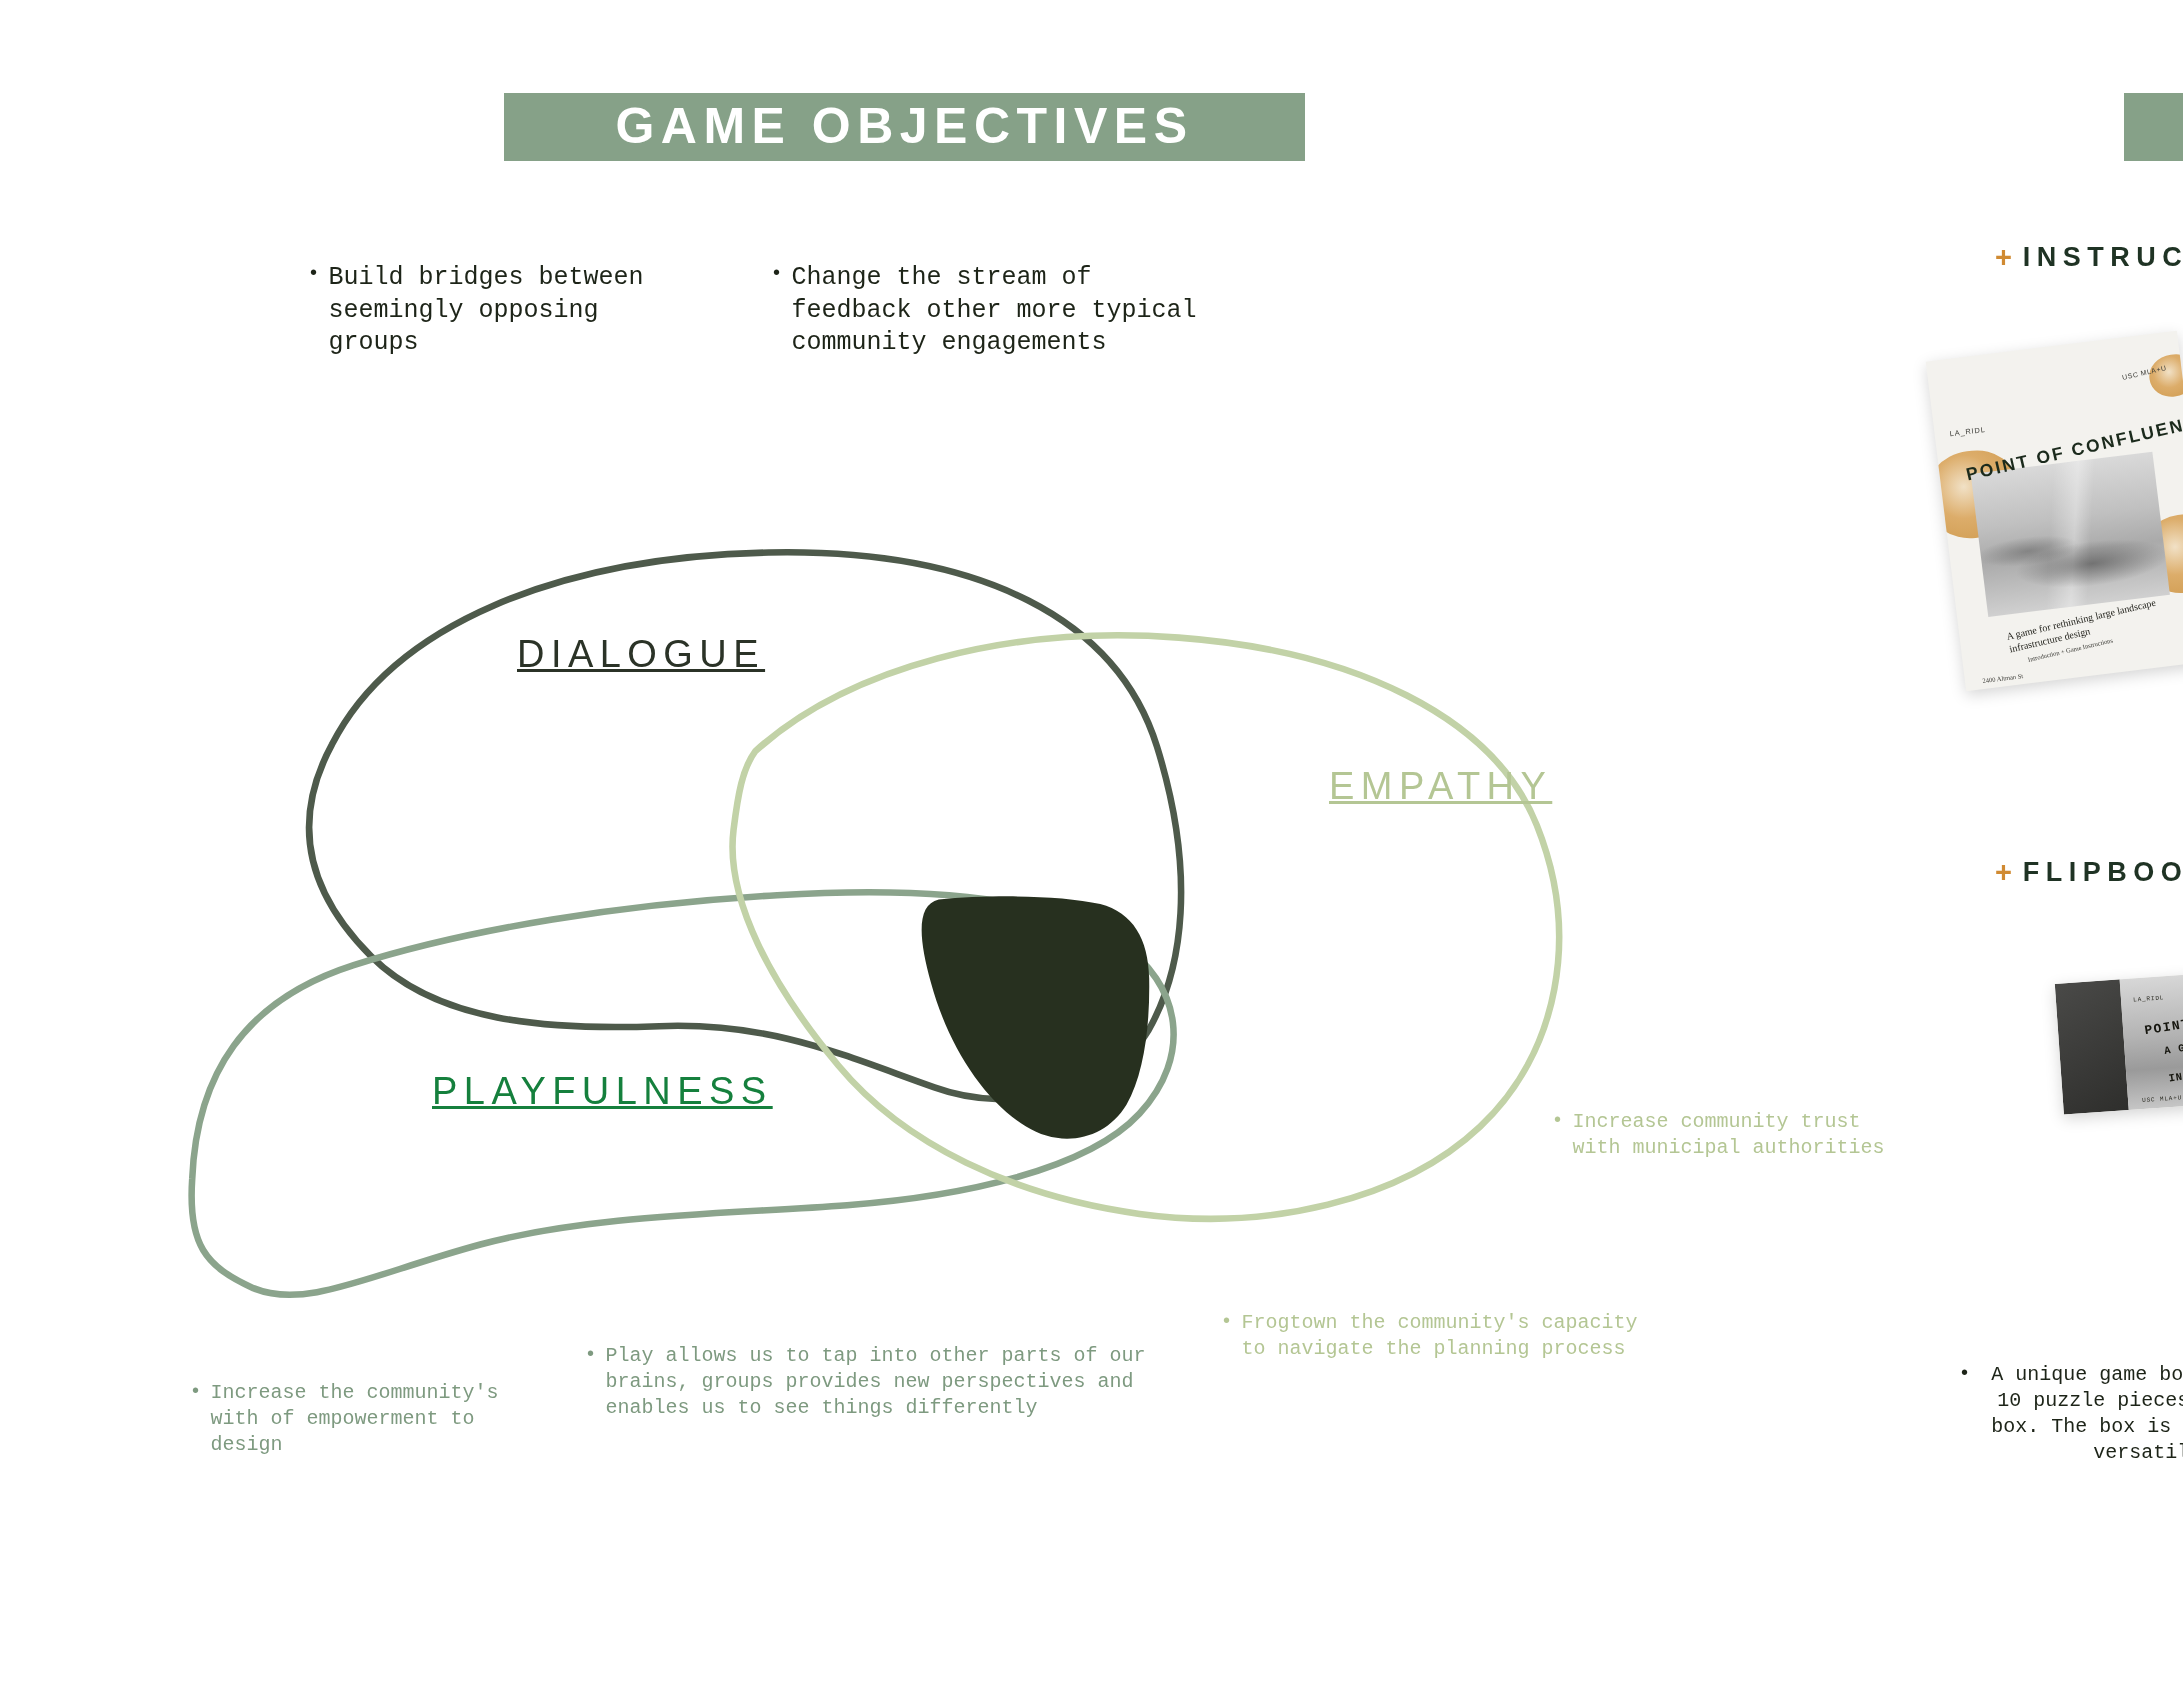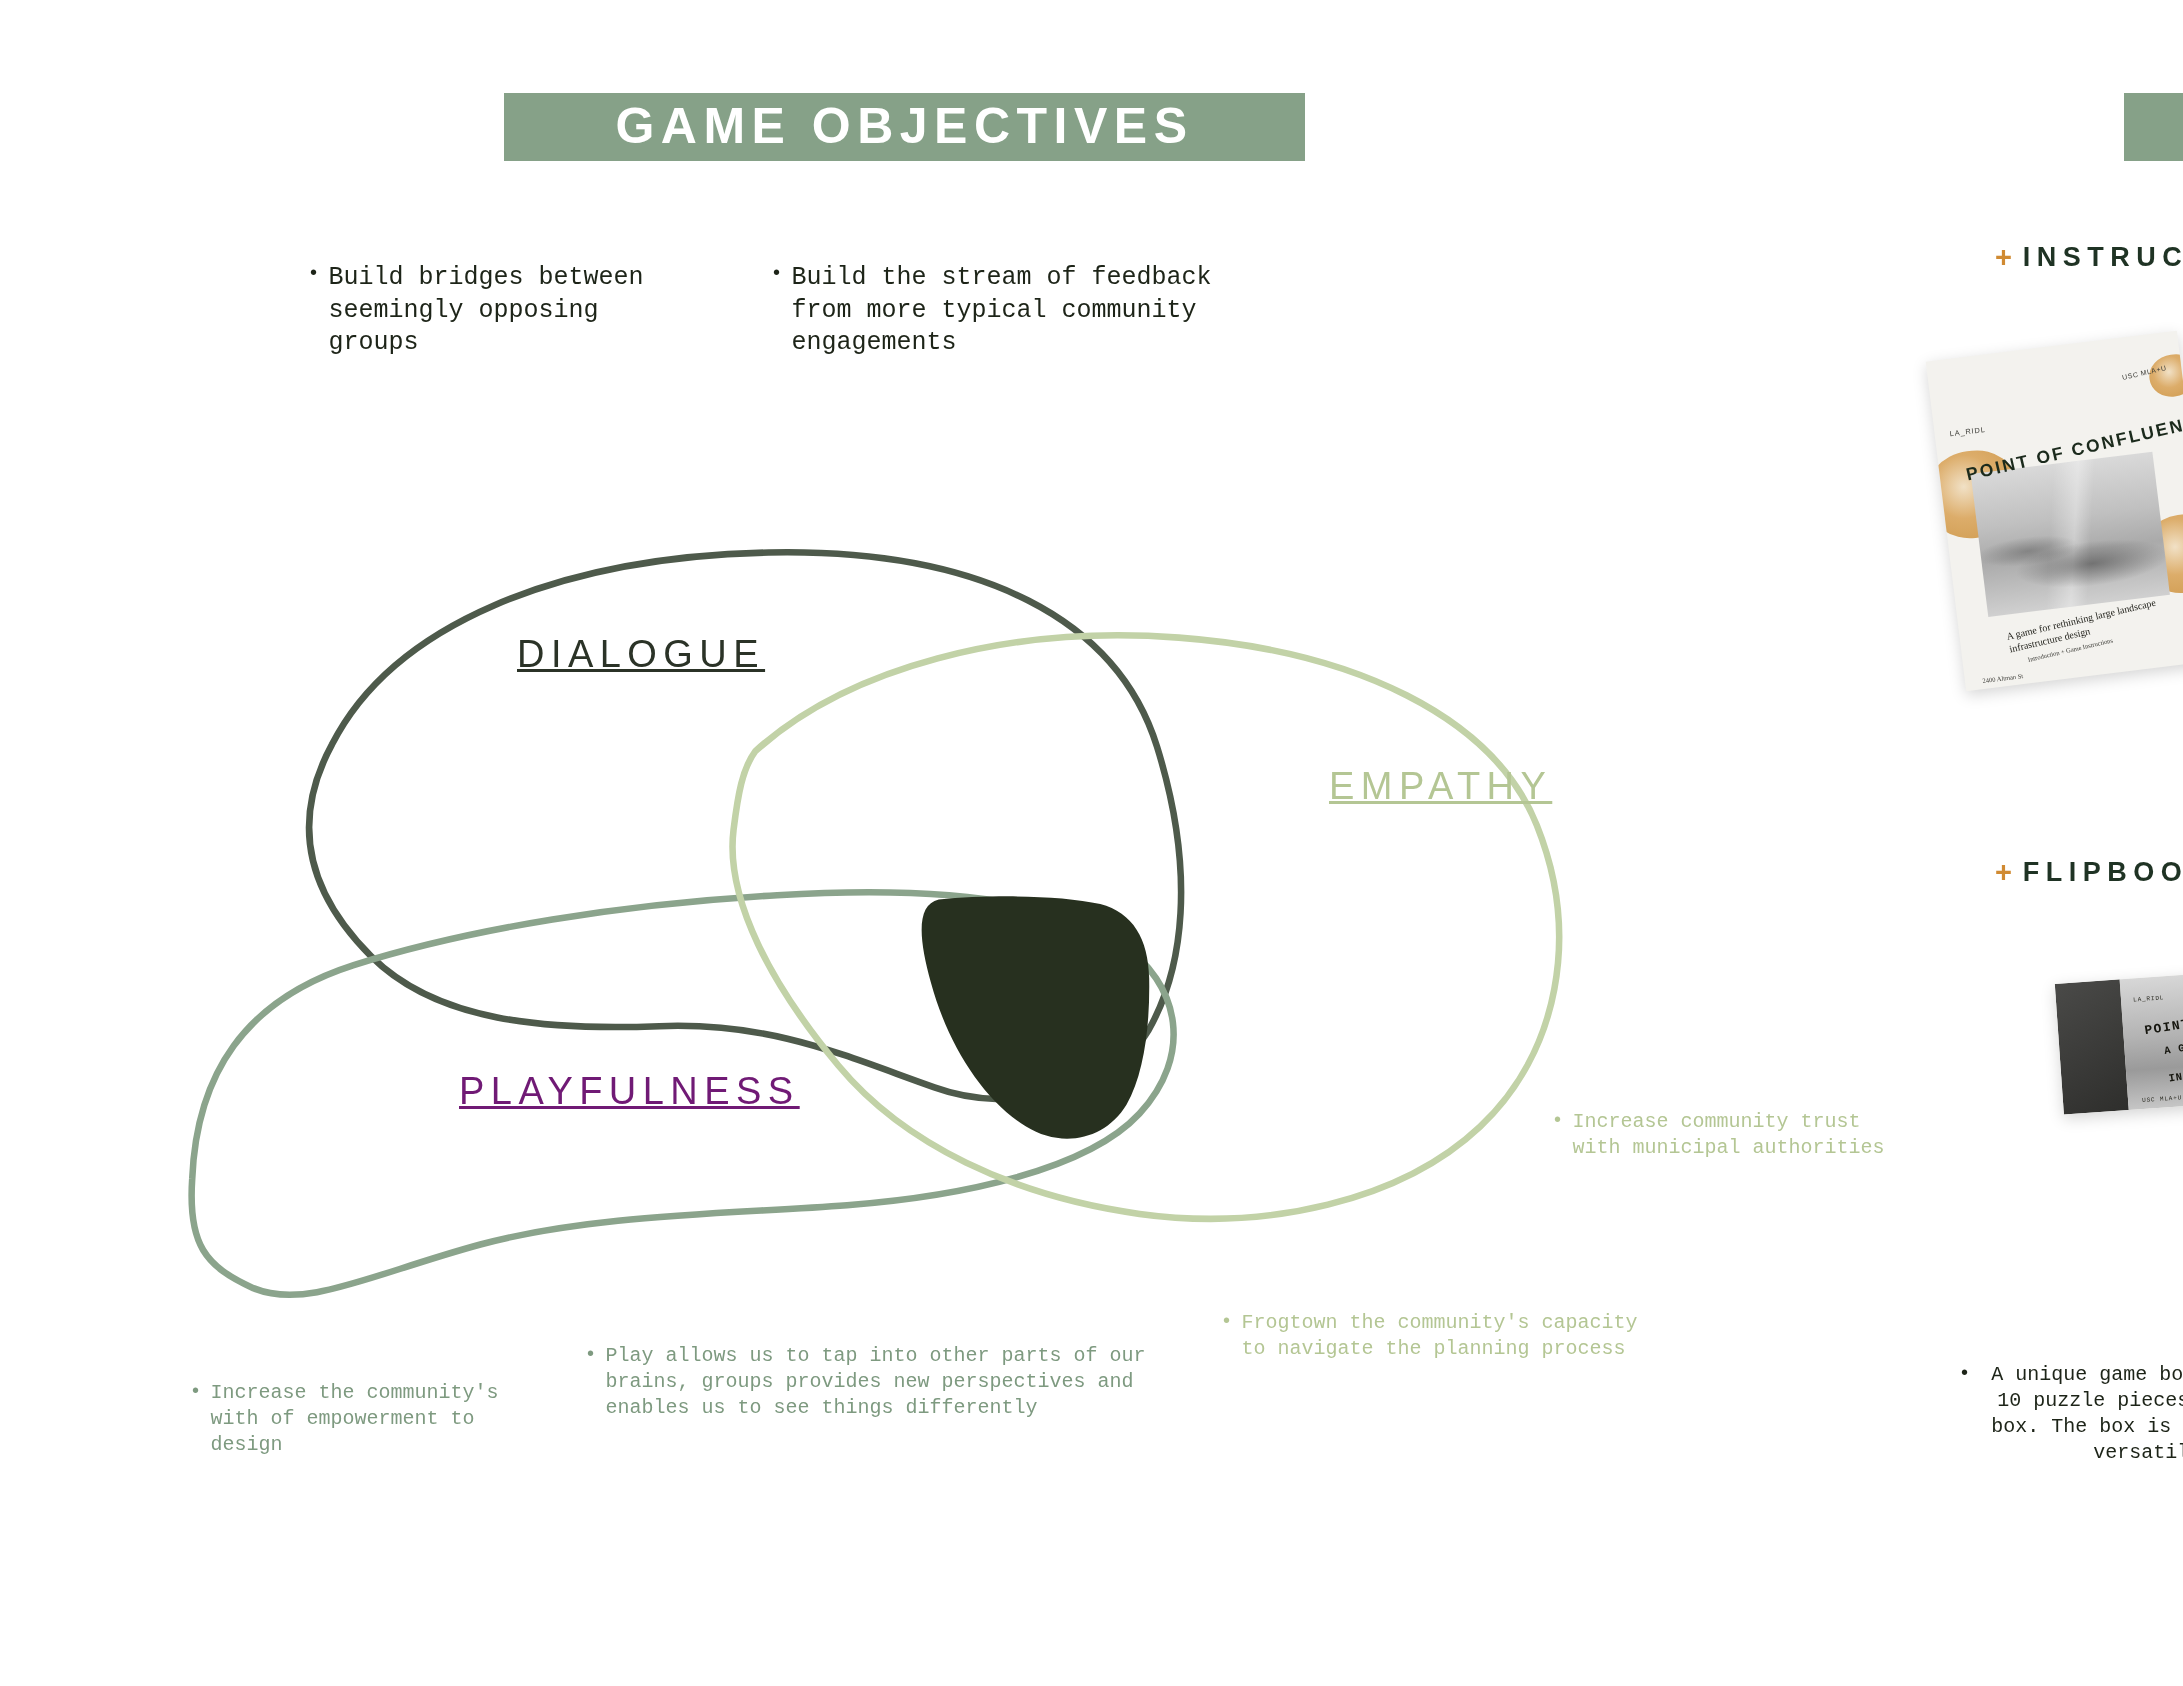--- a/index.html
+++ b/index.html
@@ -23,21 +23,21 @@
   .dark{color:#1d2418;}
   .sage{color:#7e9a80;}
   .mint{color:#b4c694;}
 
   
   #venn{left:166px;top:463px;width:1659px;height:895px;}
   #venn svg{width:100%;height:100%;display:block;}
   .venn-label{position:absolute;font-size:38px;letter-spacing:.17em;font-weight:400;white-space:nowrap;text-decoration:underline;}
   #lbl-dialogue{left:517px;top:633px;color:#2b3327;}
   #lbl-empathy{left:1301px;top:765px;color:#b4c694;margin-left:28px;}
-  #lbl-playfulness{left:432px;top:1070px;color:#701a75;margin-left:27px;}
+  #lbl-playfulness{left:432px;top:1070px;color:#15803d;}
 
   
   .sec-head{display:flex;align-items:center;font-weight:bold;font-size:27px;
             letter-spacing:.24em;color:#1f3324;white-space:nowrap;}
   .sec-head .plus{color:#d08a32;font-size:29px;margin-right:4.4px;font-weight:bold;}
 
   
   .shadow{box-shadow:0 4.4px 15px rgba(0,0,0,.17);}
 
   
@@ -84,21 +84,21 @@
 <body>
 
 <div class="banner abs" id="banner-objectives">GAME OBJECTIVES</div>
 
 <div class="abs bul" style="left:310px;top:262px;width:358px;">
   <span class="dot dark">•</span>
   <span class="txt dark">Build bridges between seemingly opposing groups</span>
 </div>
 <div class="abs bul" style="left:773px;top:262px;width:445px;">
   <span class="dot dark">•</span>
-  <span class="txt dark">Build the stream of feedback from more typical community engagements</span>
+  <span class="txt dark">Change the stream of feedback other more typical community engagements</span>
 </div>
 
 <div class="abs noclick" id="venn">
   <svg viewBox="0 0 3800 2050" preserveAspectRatio="none">
 
     <path fill="none" stroke="#4e5a4b" stroke-width="15" d="M 380 645 C 520 370 900 215 1380 205 C 1870 195 2180 360 2270 650
          C 2360 940 2330 1160 2250 1300 C 2170 1440 1940 1495 1760 1430
          C 1560 1360 1390 1280 1130 1290 C 870 1300 620 1280 470 1130
          C 330 990 280 830 380 645 Z"></path>
 

